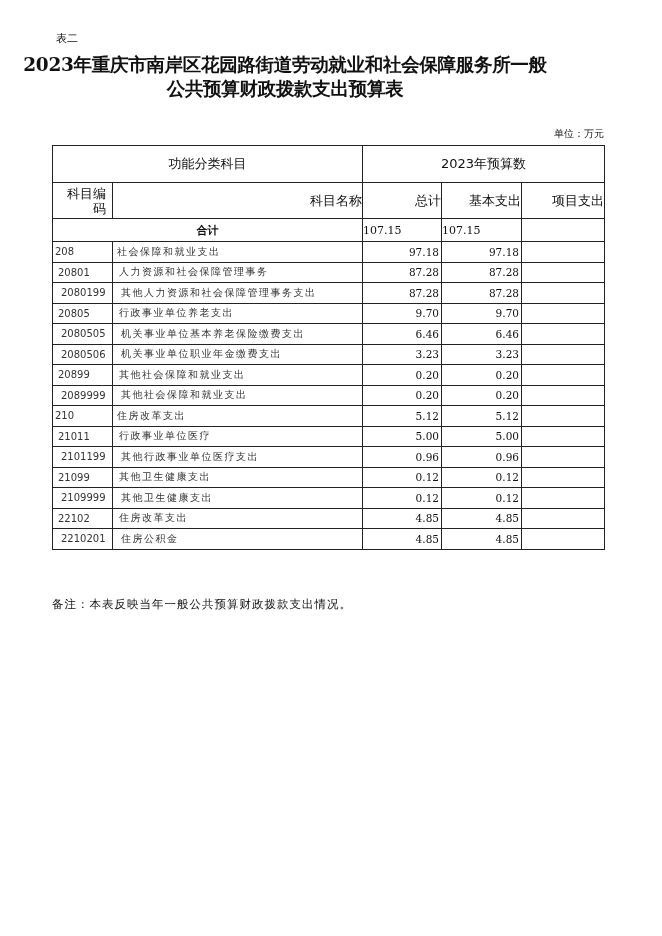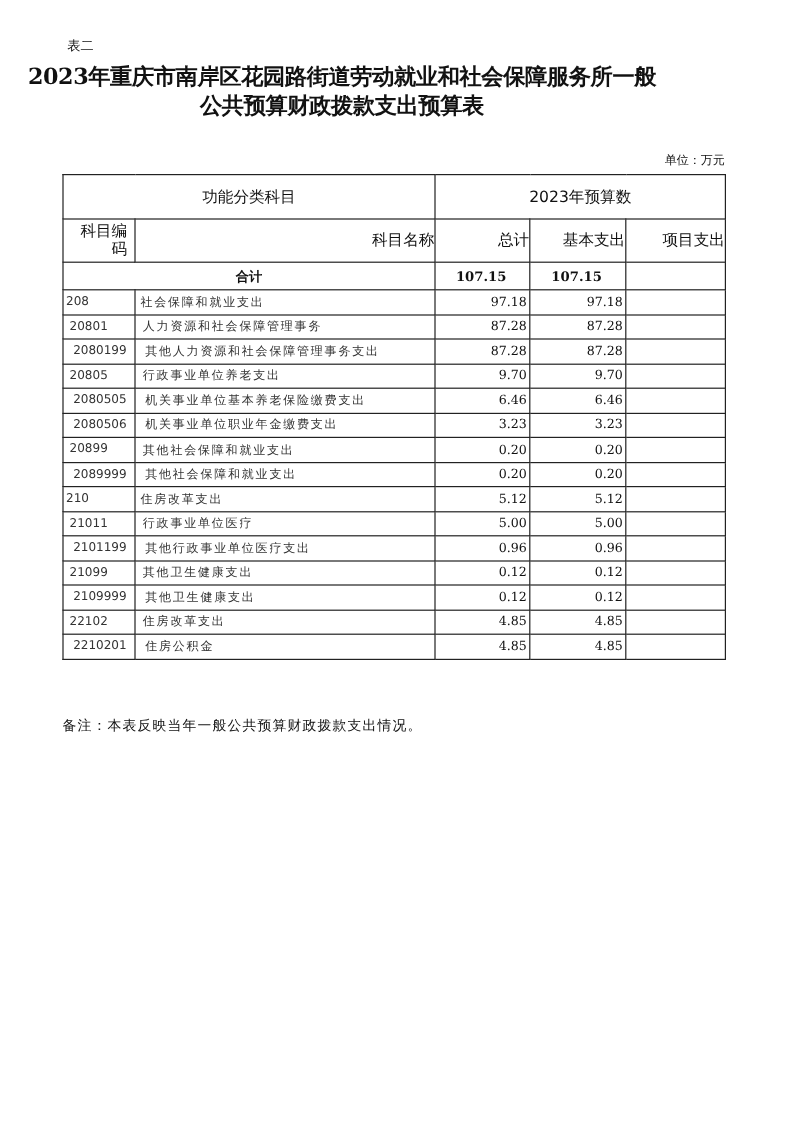--- a/index.html
+++ b/index.html
@@ -6,21 +6,21 @@
   body { width:662px; height:936px; position:relative; overflow:hidden; color:#111; font-family:"DejaVu Serif", serif; }
   .tag { position:absolute; left:56px; top:31px; font-size:11px; font-family:"DejaVu Serif", serif; }
   .title { position:absolute; left:0; width:570px; top:53px; text-align:center; font-family:"DejaVu Serif", serif; font-weight:bold; font-size:18.5px; line-height:24px; letter-spacing:-0.3px; }
   .unit { position:absolute; right:58px; top:127px; font-size:10px; font-family:"DejaVu Serif", serif; }
   table.budget { position:absolute; left:52px; top:145px; border-collapse:collapse; table-layout:fixed; width:552px; }
   table.budget td { border:1px solid #222; padding:0; overflow:hidden; white-space:nowrap; }
   .h1 td { height:36px; font-family:"DejaVu Sans", sans-serif; font-size:13px; text-align:center; }
   .h2 td { height:35px; font-family:"DejaVu Sans", sans-serif; font-size:13px; text-align:right; line-height:15px; }
   .total td { height:22px; font-size:11px; }
   .total .lbl { text-align:center; font-weight:bold; font-family:"DejaVu Serif", serif; }
-  .total .num { text-align:center; font-weight:bold; padding-right:2px; }
+  .total .num { text-align:left; font-weight:normal; padding-right:2px; }
   .row td { height:19.5px; font-size:10.5px; }
   .row .code { font-family:"DejaVu Sans", sans-serif; font-size:10px; color:#333; padding-left:2px; }
   .row .name { font-family:"DejaVu Serif", serif; font-size:10px; color:#333; padding-left:4px; letter-spacing:1.5px; }
   .row .num { text-align:right; padding-right:2px; font-family:"DejaVu Serif", serif; font-size:10.5px; }
   .lvl2 .code { padding-left:5px; }
   .lvl2 .name { padding-left:6px; }
   .lvl3 .code { padding-left:8px; }
   .lvl3 .name { padding-left:8px; }
   .note { position:absolute; left:52px; top:597px; font-size:11.5px; font-family:"DejaVu Serif", serif; letter-spacing:1px; }
 </style>

